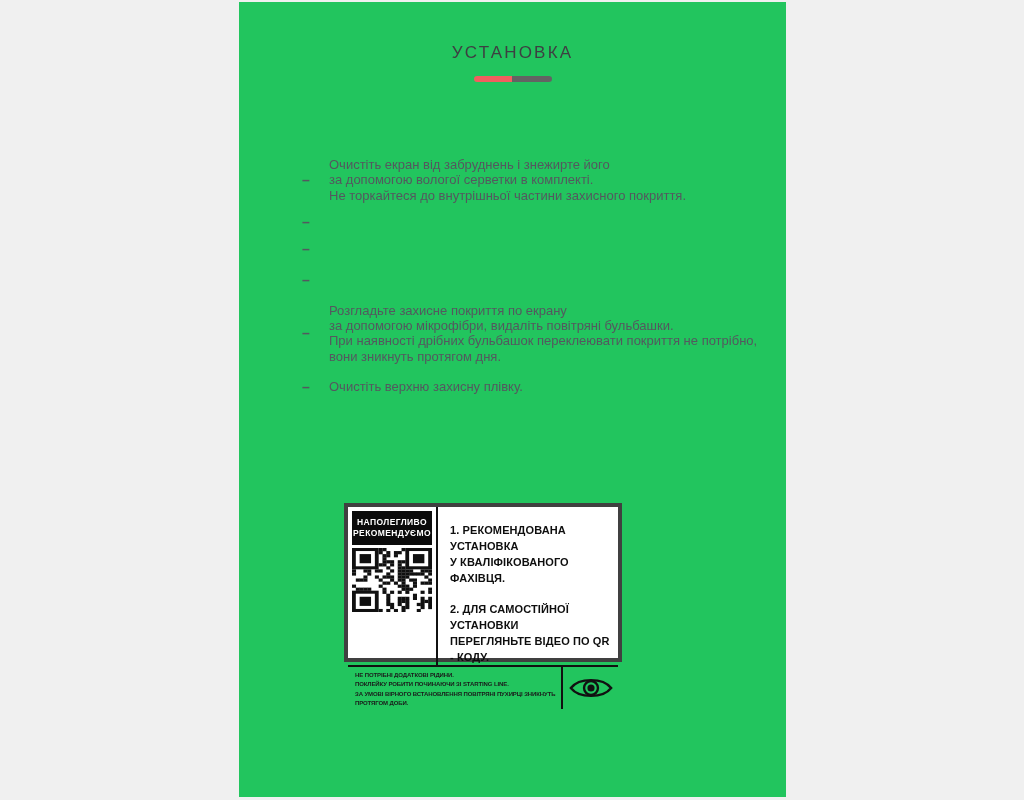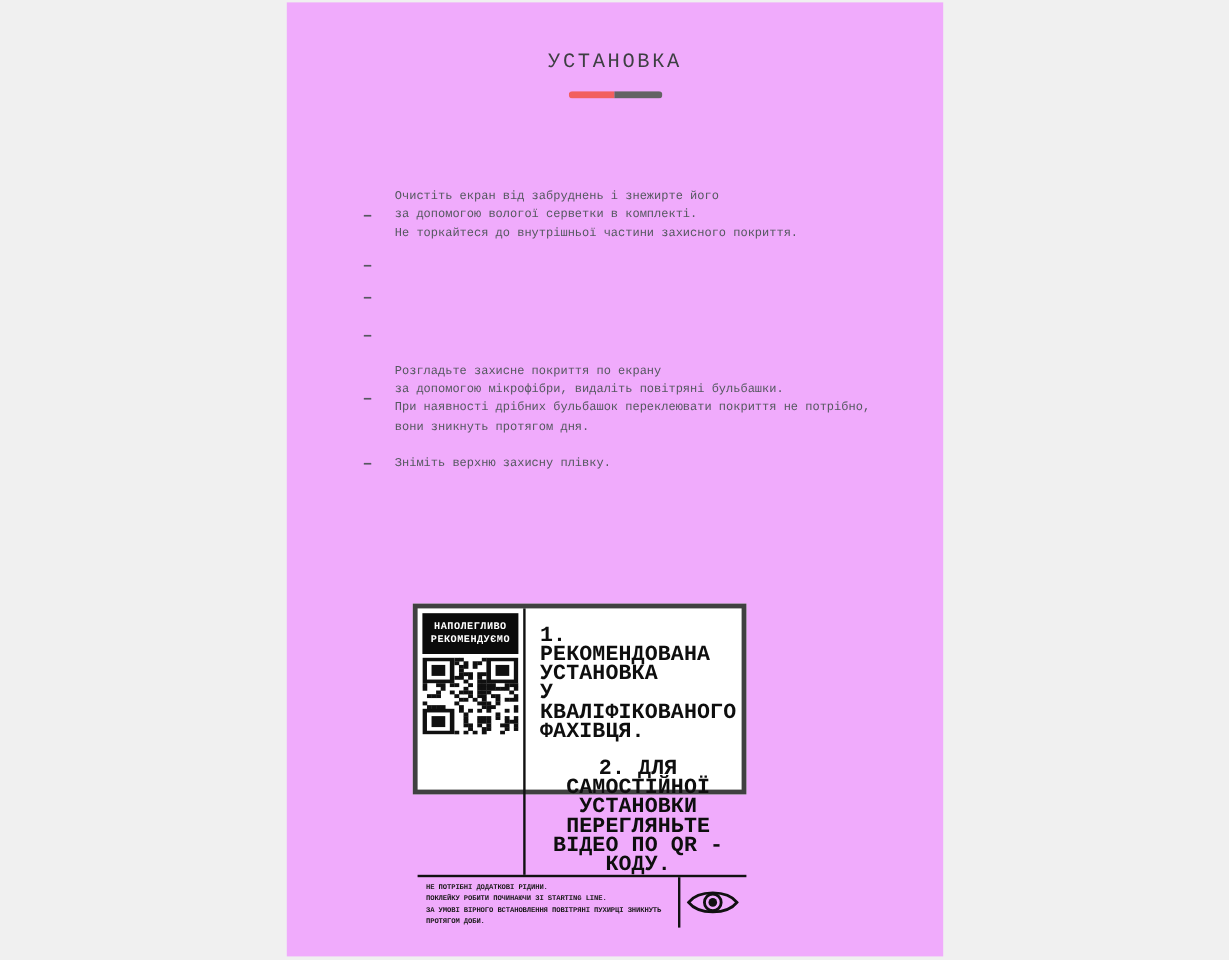--- a/index.html
+++ b/index.html
@@ -7,22 +7,21 @@
   body {
     width:1024px; height:800px;
     background:#f0f0f0;
     position:relative;
     font-family:"Liberation Sans", sans-serif;
     overflow:hidden;
   }
   .page {
     position:absolute; left:239px; top:2px;
     width:547px; height:795px;
-    background:#f0abfc;
-    font-family:Liberation Mono, monospace;
+    background:#22c55e;
   }
   .title {
     position:absolute; top:41px; left:0; right:0;
     text-align:center;
     font-size:17px; font-weight:500;
     letter-spacing:2.2px;
     color:#3d3f42;
   }
   .divider {
     position:absolute; top:74px; left:50%;
@@ -38,21 +37,21 @@
     position:absolute; top:155px; left:63px; width:468px;
   }
   .item { display:flex; align-items:center; margin-bottom:11px; }
   .item.gap-lg { margin-bottom:15px; }
   .dash {
     width:27px; flex:none;
     font-weight:700; font-size:14px; color:#54585f;
   }
   .txt {
     margin:0;
-    font-size:10px; line-height:15.3px;
+    font-size:13px; line-height:15.3px;
     color:#54585f;
     white-space:pre-line;
   }
 
   .recbox {
     position:absolute; left:105px; top:501px;
     width:278px; height:159px;
     border:4px solid #404040;
     background:#fff;
     display:grid;
@@ -67,26 +66,26 @@
     background:#0b0b0b; color:#fff;
     font-size:8.5px; font-weight:700;
     line-height:11px; letter-spacing:0.4px;
     text-align:center;
     padding:6px 1px;
     white-space:pre-line;
   }
   .qr { margin-top:3px; height:64px; width:100%; }
   .cell-right {
     padding:15px 8px 0 12px;
-    font-weight:700; font-size:18px; line-height:16px;
+    font-weight:700; font-size:11px; line-height:16px;
     color:#0e0e0e;
     letter-spacing:0.1px;
   }
   .cell-right p { margin:0; white-space:pre-line; }
-  .cell-right p + p { margin-top:15px;text-align:center; }
+  .cell-right p + p { margin-top:15px; }
   .bottom {
     grid-column:1 / 3;
     border-top:2px solid #111;
     display:flex;
   }
   .fine {
     flex:1;
     padding:4px 4px 2px 7px;
     font-size:6px; font-weight:700;
     line-height:9.3px; letter-spacing:-0.1px;
@@ -131,21 +130,21 @@
     </div>
     <div class="item gap-lg">
       <span class="dash">–</span>
       <p class="txt">Розгладьте захисне покриття по екрану
 за допомогою мікрофібри, видаліть повітряні бульбашки.
 При наявності дрібних бульбашок переклеювати покриття не потрібно,
 вони зникнуть протягом дня.</p>
     </div>
     <div class="item">
       <span class="dash">–</span>
-      <p class="txt">Зніміть верхню захисну плівку.</p>
+      <p class="txt">Очистіть верхню захисну плівку.</p>
     </div>
   </div>
 
   <div class="recbox">
     <div class="cell-left">
       <div class="badge">НАПОЛЕГЛИВО
 РЕКОМЕНДУЄМО</div>
       <div class="qr"><svg viewBox="0 0 100 100" width="100%" height="100%" preserveAspectRatio="none" fill="#101010">
             <rect x="0" y="0" width="33.333333333333336" height="33.333333333333336"></rect>
             <rect fill="#fff" x="4.761904761904762" y="4.761904761904762" width="23.80952380952381" height="23.80952380952381"></rect>

